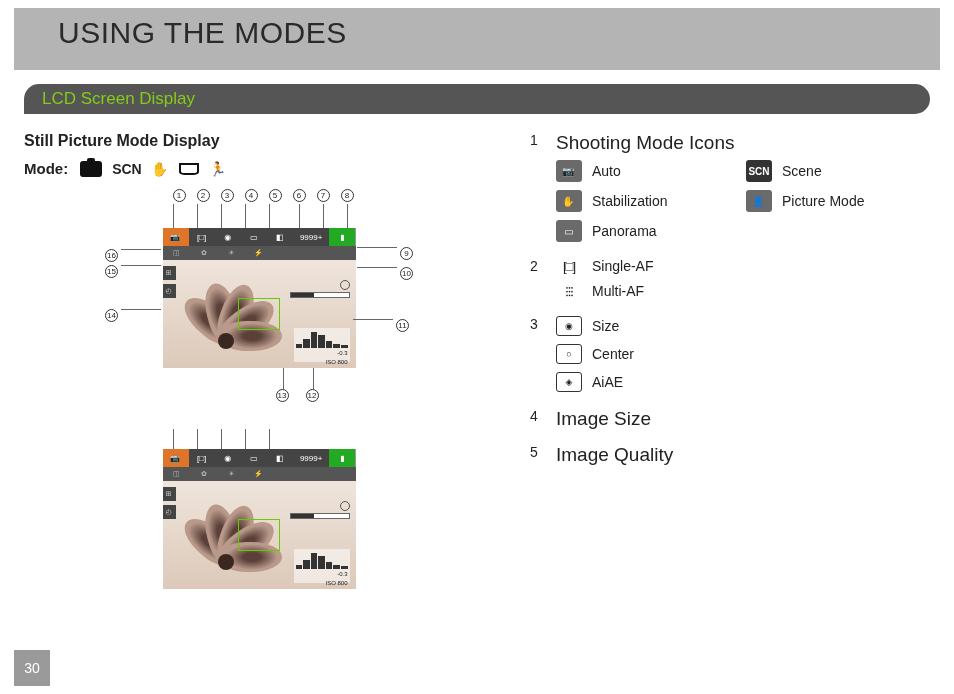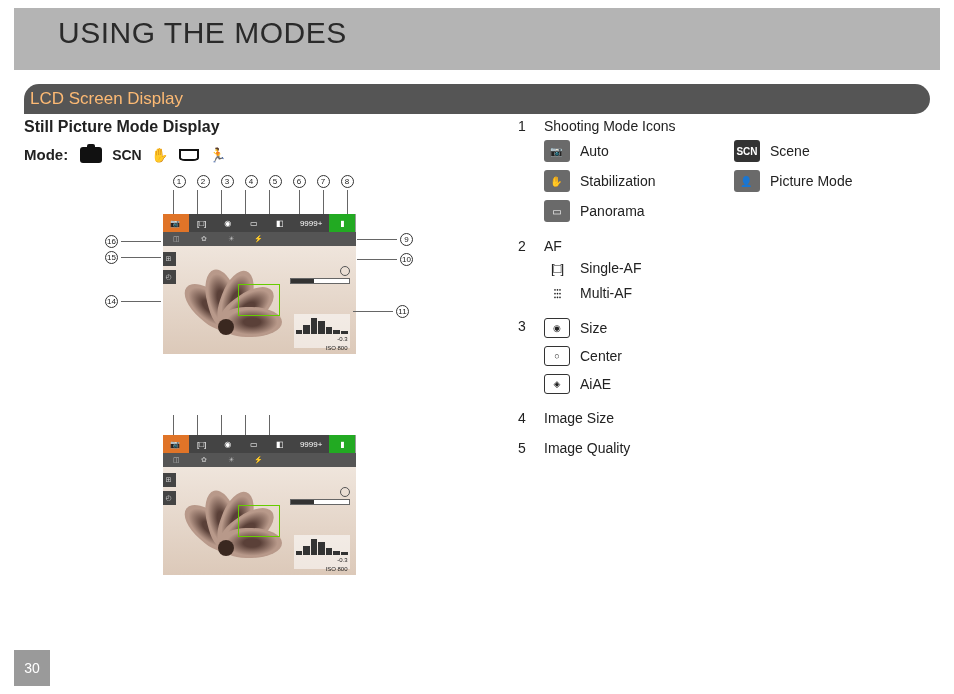--- a/index.html
+++ b/index.html
@@ -1,20 +1,20 @@
 <!DOCTYPE html>
 <html><head>
 <meta charset="utf-8">
 <style>
   *{box-sizing:border-box;margin:0;padding:0}
   body{font-family:"Segoe UI",Arial,sans-serif;background:#fff;width:954px;height:694px;position:relative;color:#222}
   .title-bar{background:#b4b4b4;height:62px;margin:8px 14px 0 14px;padding:8px 0 0 44px}
   .title-bar h1{font-size:30px;font-weight:400;letter-spacing:.5px;color:#2a2a2a}
-  .section-bar{margin:14px 24px 0 24px;background:#555;height:30px;border-radius:15px 15px 15px 0;padding-left:6px;display:flex;align-items:center;color:#fdba74;font-size:17px;font-weight:400}
-  .columns{display:flex;margin:4px 24px 0 24px;gap:24px}
+  .section-bar{margin:14px 24px 0 24px;background:#555;height:30px;border-radius:15px 15px 15px 0;padding-left:18px;display:flex;align-items:center;color:#84cc16;font-size:17px;font-weight:400}
+  .columns{display:flex;margin:18px 24px 0 24px;gap:36px}
   .left-col{flex:0 0 470px}
   .right-col{flex:1;font-size:14px}
   .subheading{font-size:16px;font-weight:600;margin-bottom:10px}
   .mode-row{display:flex;align-items:center;gap:12px;margin-bottom:12px}
   .mode-label{font-weight:600;font-size:15px}
   .mode-icons{display:flex;align-items:center;gap:10px}
   .mode-icons span{font-size:14px}
   .cam-ic{width:22px;height:16px;background:#111;border-radius:3px;position:relative}
   .cam-ic::before{content:"";position:absolute;width:8px;height:4px;background:#111;top:-3px;left:7px;border-radius:2px 2px 0 0}
   .scn-t{font-weight:600;font-size:14px}
@@ -46,28 +46,28 @@
   .focus-br{position:absolute;width:42px;height:32px;border:1px solid #6c0;left:75px;top:38px}
   .focus-br::before,.focus-br::after{content:"";position:absolute;background:#fff;opacity:.5}
   .histo{position:absolute;right:6px;bottom:6px;width:56px;height:34px;background:rgba(255,255,255,.55);padding:2px}
   .histo .bars{display:flex;align-items:flex-end;height:18px;gap:1px}
   .histo .bars div{flex:1;background:#333}
   .histo .txt{font-size:6px;color:#222;line-height:8px;margin-top:1px;text-align:right}
   .zoom-bar{position:absolute;right:6px;top:32px;width:60px;height:6px;background:linear-gradient(to right,#333 40%,#fff 40%);border:1px solid #666}
   .mag{position:absolute;right:6px;top:20px;width:10px;height:10px;border:1px solid #555;border-radius:50%}
   .sidetab{position:absolute;left:-1px;width:14px;height:14px;background:#444;display:flex;align-items:center;justify-content:center;font-size:7px;color:#ccc}
   
-  .side-call{position:absolute;display:flex;align-items:center;gap:3px}
+  .side-call{position:absolute;display:flex;gap:3px}
   .side-call .line{height:1px;background:#666}
   .side-call.left{flex-direction:row-reverse}
   
   .legend-item{display:flex;gap:12px;margin-bottom:8px}
   .legend-item .num{width:14px;font-size:14px}
   .legend-item .body{flex:1}
-  .legend-item .hdr{font-size:14px;margin-bottom:6px}
+  .legend-item .hdr{font-size:19px;margin-bottom:6px}
   .icon-grid{display:flex;flex-wrap:wrap;gap:0 10px}
   .icon-grid .row{display:flex;align-items:center;gap:10px;width:180px;margin-bottom:8px}
   .sbox{width:26px;height:22px;background:#6a6a6a;border-radius:3px;display:flex;align-items:center;justify-content:center;color:#fff;font-size:10px}
   .sbox.dark{background:#333;font-weight:600}
   .rbox{width:26px;height:20px;border:1.5px solid #333;border-radius:3px;display:flex;align-items:center;justify-content:center;font-size:9px}
   .afbox{font-size:13px;letter-spacing:-1px;width:26px;display:flex;align-items:center;justify-content:center}
   .lbl{font-size:14px}
   .ilist{margin-left:0}
   .page-num{position:absolute;left:14px;bottom:8px;width:36px;height:36px;background:#9a9a9a;color:#fff;display:flex;align-items:center;justify-content:center;font-size:14px}
   
@@ -190,20 +190,26 @@
         </div>
       <div class="side-call left" style="left:26px;top:76px">
           <div class="line" style="width:40px"></div>
           <span class="call-num">15</span>
         </div>
       <div class="side-call left" style="left:26px;top:120px">
           <div class="line" style="width:40px"></div>
           <span class="call-num">14</span>
         </div>
 
+      <div class="leader-bottom">
+        <div class="vl" style="left:120px"></div>
+          <div class="vl" style="left:150px"></div>
+        <span class="call-num" style="left:113px">13</span>
+        <span class="call-num" style="left:143px">12</span>
+      </div>
     </div>
 
     <div class="diagram-wrap">
       <div class="leader-row" style="height:20px">
         <div class="vl" style="left:10px"></div>
           <div class="vl" style="left:34px"></div>
           <div class="vl" style="left:58px"></div>
           <div class="vl" style="left:82px"></div>
           <div class="vl" style="left:106px"></div>
       </div>
@@ -283,21 +289,20 @@
               <span class="sbox">▭</span>
               <span class="lbl">Panorama</span>
             </div>
         </div>
       </div>
     </div>
 
     <div class="legend-item">
       <div class="num">2</div>
       <div class="body">
-        <div class="hdr">AF</div>
         <div class="ilist">
           <div class="row" style="display:flex;align-items:center;gap:10px;margin-bottom:8px">
               <span class="afbox">[□]</span>
               <span class="lbl">Single-AF</span>
             </div>
           <div class="row" style="display:flex;align-items:center;gap:10px;margin-bottom:8px">
               <span class="afbox">⁝⁝⁝</span>
               <span class="lbl">Multi-AF</span>
             </div>
         </div>

